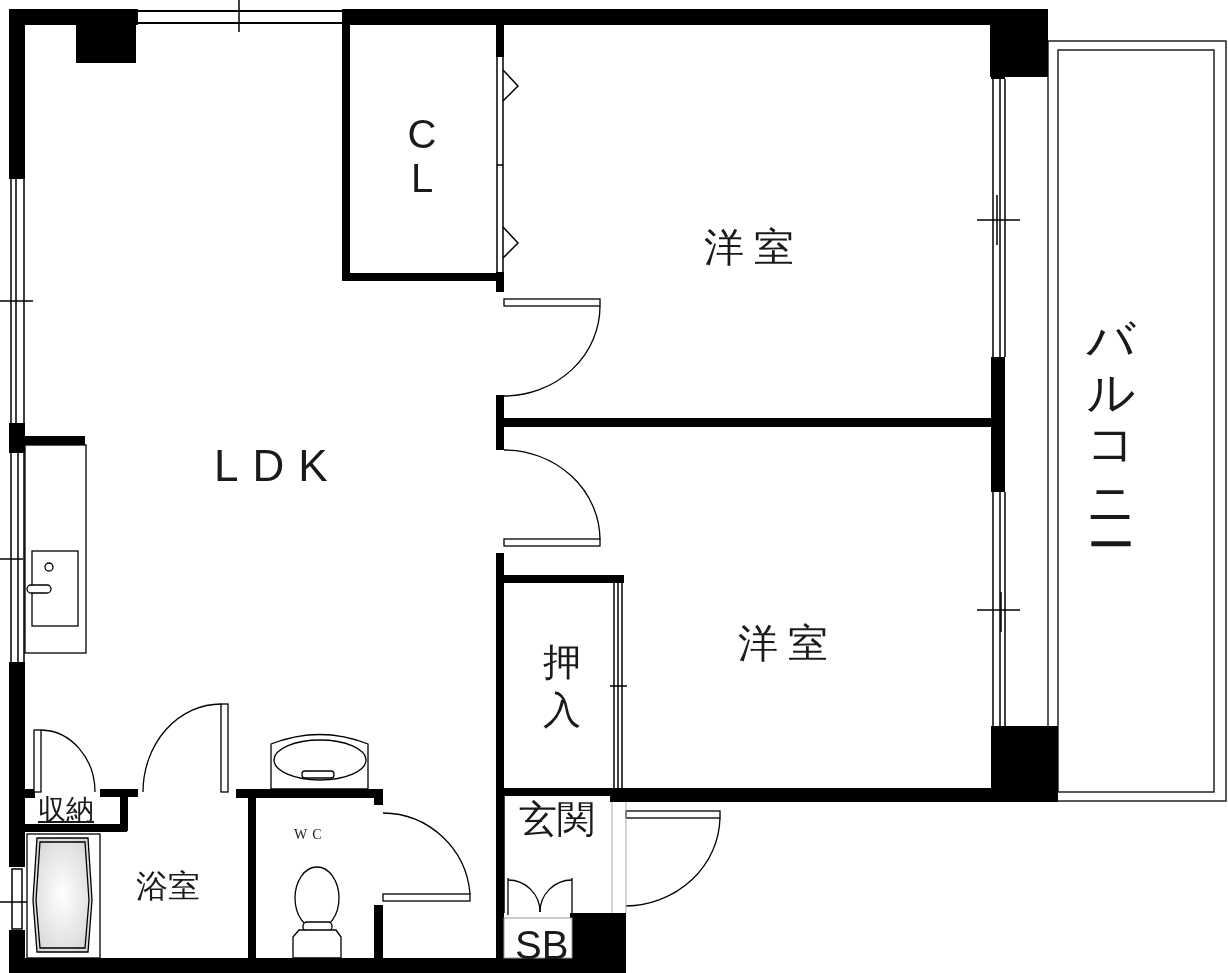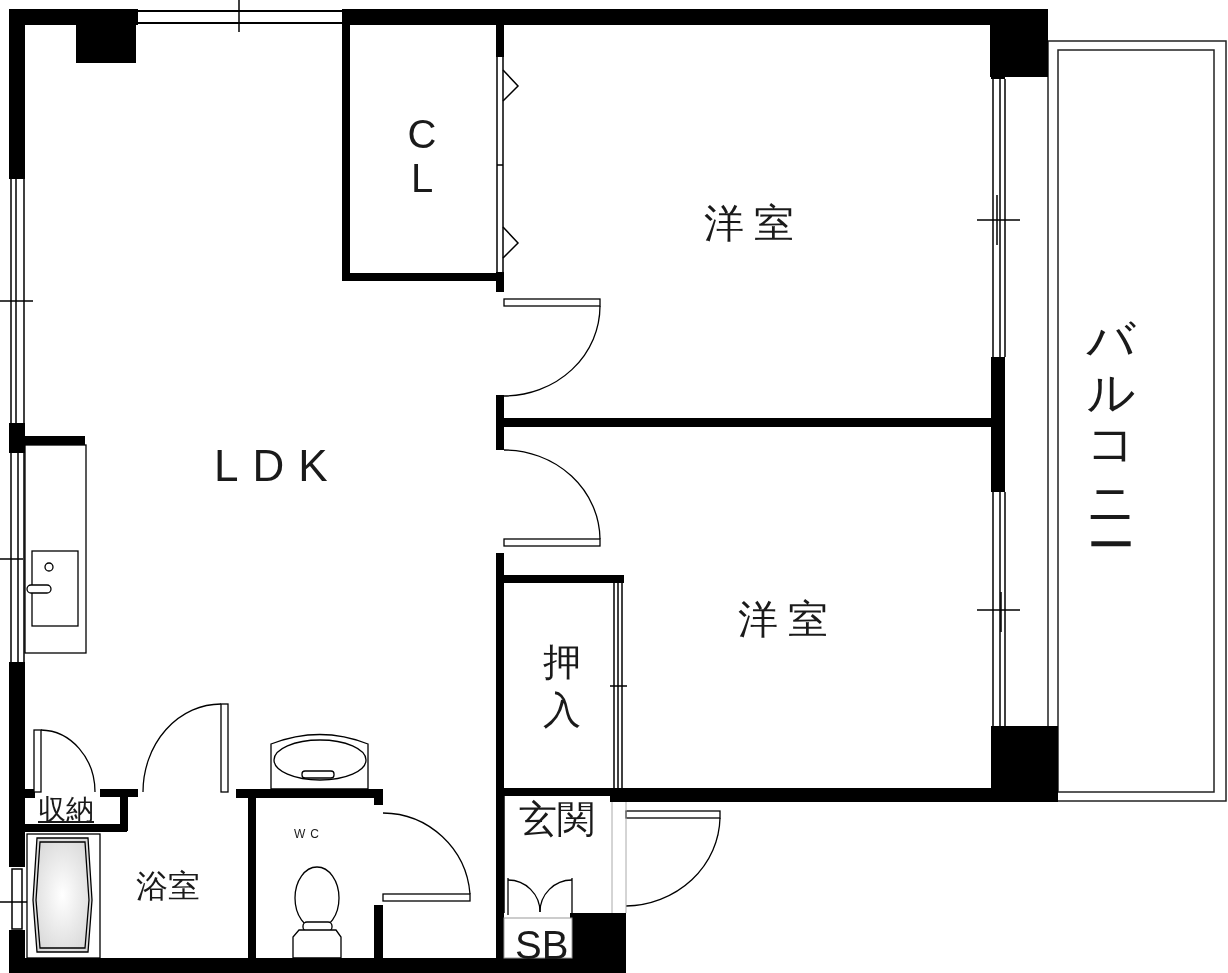--- a/index.html
+++ b/index.html
@@ -1,24 +1,24 @@
 <!DOCTYPE html>
 <html><head>
 <meta charset="utf-8">
 <style>
   html, body { margin: 0; padding: 0; background: #ffffff; }
   body { width: 1228px; height: 973px; overflow: hidden; position: relative; }
   #plan { position: absolute; left: 0; top: 0; width: 1228px; height: 973px; }
   .lbl { position: absolute; color: #1a1a1a; font-family: "DejaVu Sans", sans-serif; white-space: nowrap; line-height: 1; }
-  .lbl-jp { font-size: 40px; letter-spacing: 10px; }
+  .lbl-jp { font-size: 40px; letter-spacing: 10px; margin-top: 24px; }
   .lbl-ldk { font-size: 44px; letter-spacing: 14px; font-family: Liberation Sans, sans-serif; }
   .lbl-cl { font-size: 40px; font-family: "Liberation Sans", sans-serif; text-align: center; width: 40px; line-height: 44px; }
   .lbl-vert { writing-mode: vertical-rl; font-size: 48px; letter-spacing: 4px; }
   .lbl-small { font-size: 30px; }
-  .lbl-wc { font-size: 12px; letter-spacing: 5px; font-family: Liberation Sans, sans-serif; }
+  .lbl-wc { font-size: 14px; letter-spacing: 5px; font-family: Liberation Serif, serif; }
   .lbl-sb { font-size: 40px; font-family: "Liberation Sans", sans-serif; }
   .lbl-oshi { font-size: 38px; text-align: center; width: 44px; line-height: 48px; white-space: normal; }
 </style>
 </head>
 <body>
 
 <svg id="plan" viewBox="0 0 1228 973" xmlns="http://www.w3.org/2000/svg">
   <defs>
     <radialGradient id="tubg" cx="50%" cy="50%" r="60%">
       <stop offset="0%" stop-color="#ffffff"></stop>

